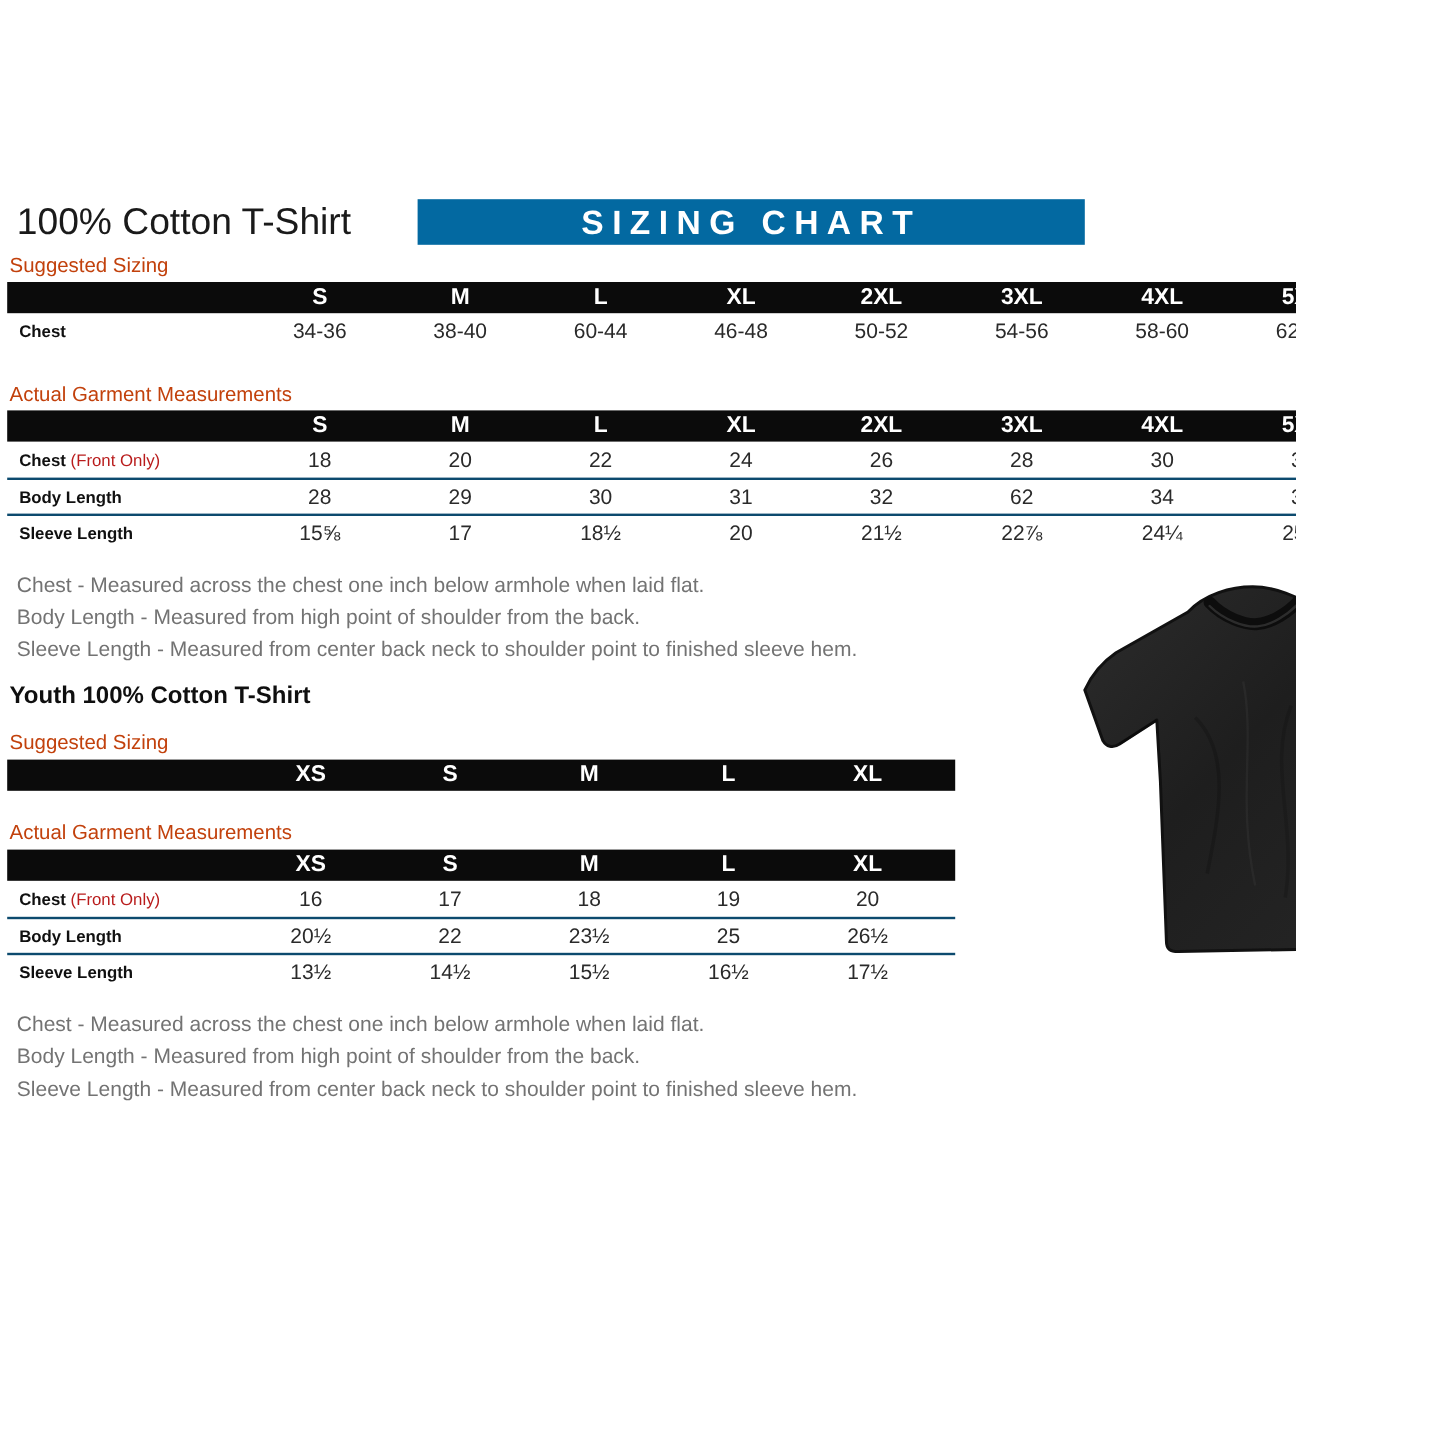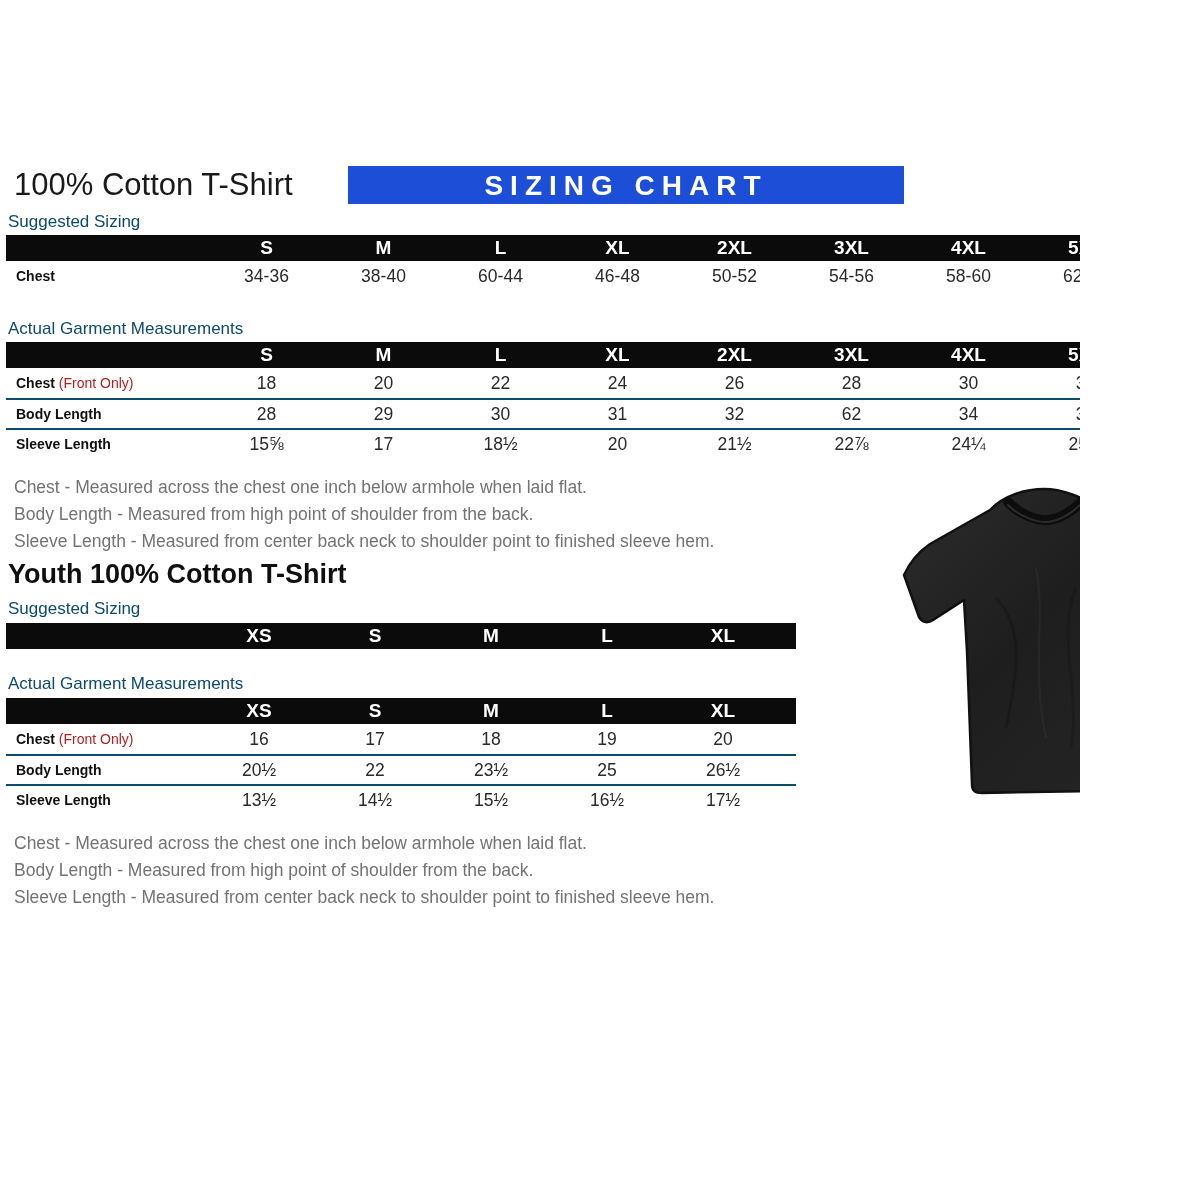--- a/index.html
+++ b/index.html
@@ -7,41 +7,41 @@
   .page {
     position:relative; width:1080px; height:1200px; background:#ffffff;
     font-family:"Liberation Sans", sans-serif; color:#1d1d1d; overflow:hidden;
   }
   .content { position:absolute; top:166px; left:6px; width:1188px; }
 
   .header-row { position:relative; height:40px; }
   .main-title { position:absolute; left:8px; top:1px; font-size:31px; font-weight:400; color:#1a1a1a; }
   .banner {
     position:absolute; left:342px; top:0; width:556px; height:38px;
-    background:#1d4ed8; color:#ffffff; font-weight:bold; font-size:28px;
+    background:#0369a1; color:#ffffff; font-weight:bold; font-size:28px;
     letter-spacing:7px; text-align:center; line-height:39px;
   }
 
-  .section-label { font-size:17px; color:#0c4a6e; margin-top:6px; height:21px; padding-left:2px; }
+  .section-label { font-size:17px; color:#c2410c; margin-top:6px; height:21px; padding-left:2px; }
 
   .size-table { margin-top:2px; width:1188px; }
   .t-bar, .t-row { display:grid; grid-template-columns:202px repeat(8,117px); align-items:center; }
   .youth-w .t-bar, .youth-w .t-row { grid-template-columns:195px repeat(5,116px); }
   .youth-w.size-table { width:790px; }
   .t-bar { background:#0b0b0b; height:26px; color:#fff; font-weight:bold; font-size:19px; }
   .t-row { height:30px; font-size:17.5px; color:#2a2a2a; }
   .cell { text-align:center; }
   .row-label { text-align:left; padding-left:10px; font-weight:bold; font-size:14px; color:#101010; white-space:pre; }
   .row-label .rest { font-weight:normal; color:#b91c1c; }
   .sep { border-top:2px solid #0c4a6e; }
 
   .notes { margin-top:16px; padding-left:8px; }
   .note { font-size:17.5px; line-height:27px; color:#737373; }
 
-  .youth-heading { margin-top:4px; font-size:27px; font-weight:bold; color:#0f0f0f; padding-left:2px; }
+  .youth-heading { margin-top:14px; font-size:20px; font-weight:bold; color:#0f0f0f; padding-left:2px; }
   .youth-heading-wrap { height:32px; }
 
   .tee { position:absolute; left:896px; top:478px; width:296px; height:344px; }
 </style>
 </head>
 <body>
 
 <div class="page">
   <div class="content">
 

